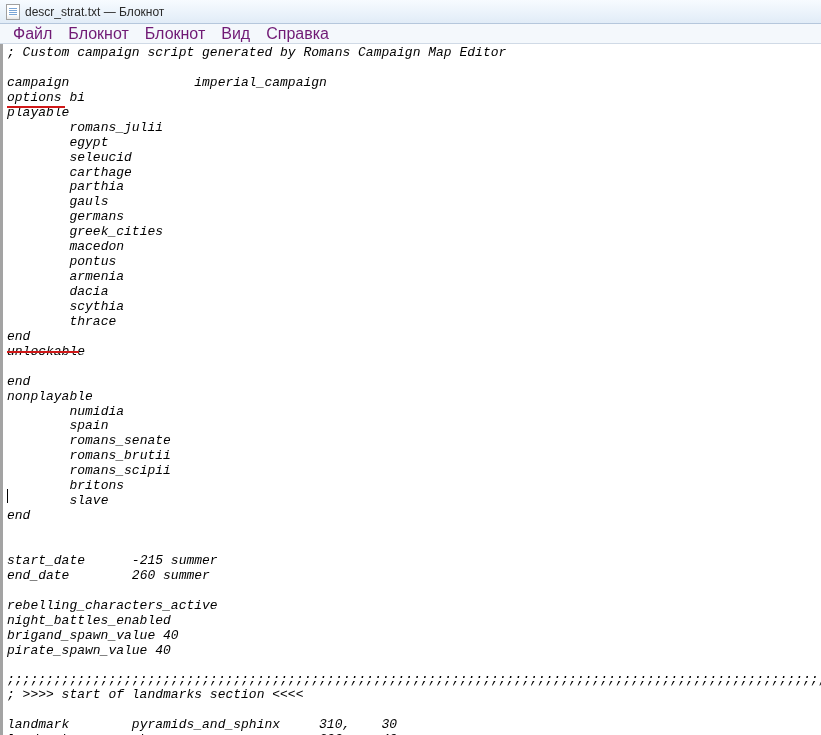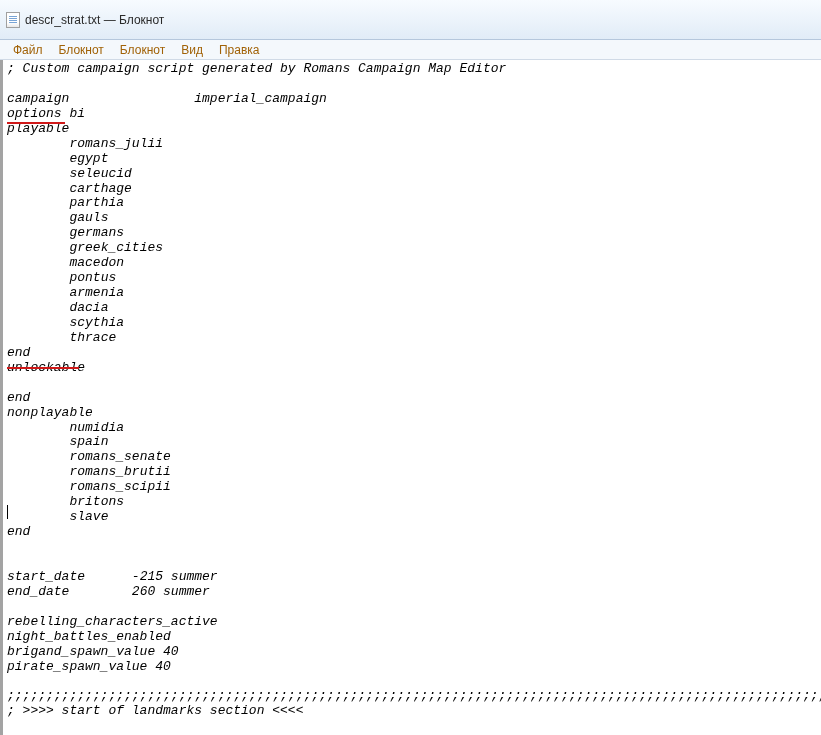--- a/index.html
+++ b/index.html
@@ -6,21 +6,21 @@
     body {
       font-family: "Segoe UI", Tahoma, sans-serif;
       background: #dce5f0;
       width: 821px;
       height: 735px;
       overflow: hidden;
     }
     .title-bar {
       background: linear-gradient(to bottom, #f7fbff, #e1ecf7);
       border-bottom: 1px solid #b5c7dc;
-      height: 40px;
+      height: 24px;
       display: flex;
       align-items: center;
       padding: 0 6px;
       gap: 5px;
     }
     .title-icon {
       width: 14px;
       height: 16px;
       background: linear-gradient(to bottom, #fff 0%, #fff 70%, #e8e8e8 100%);
       border: 1px solid #a0a0a0;
@@ -41,22 +41,22 @@
     .menu-bar {
       background: #f4f8fc;
       height: 20px;
       display: flex;
       align-items: center;
       padding: 0 6px;
       gap: 2px;
       border-bottom: 1px solid #d0dae6;
     }
     .menu-item {
-      font-size: 12px;
-      color: #a16207;
+      font-size: 16px;
+      color: #701a75;
       padding: 1px 7px;
       cursor: default;
     }
     .content-area {
       background: #ffffff;
       height: calc(735px - 44px);
       padding: 2px 4px;
       overflow: hidden;
       position: relative;
       border-left: 3px solid #a3a3a3;
@@ -91,21 +91,21 @@
 <div class="title-bar">
   <div class="title-icon"></div>
   <span class="title-text">descr_strat.txt — Блокнот</span>
 </div>
 
 <div class="menu-bar">
   <span class="menu-item">Файл</span>
   <span class="menu-item">Блокнот</span>
   <span class="menu-item">Блокнот</span>
   <span class="menu-item">Вид</span>
-  <span class="menu-item">Правка</span>
+  <span class="menu-item">Справка</span>
 </div>
 
 <div class="content-area">
   <div class="text-content">; Custom campaign script generated by Romans Campaign Map Editor
 
 campaign		imperial_campaign
 options bi
 playable
 	romans_julii
 	egypt

